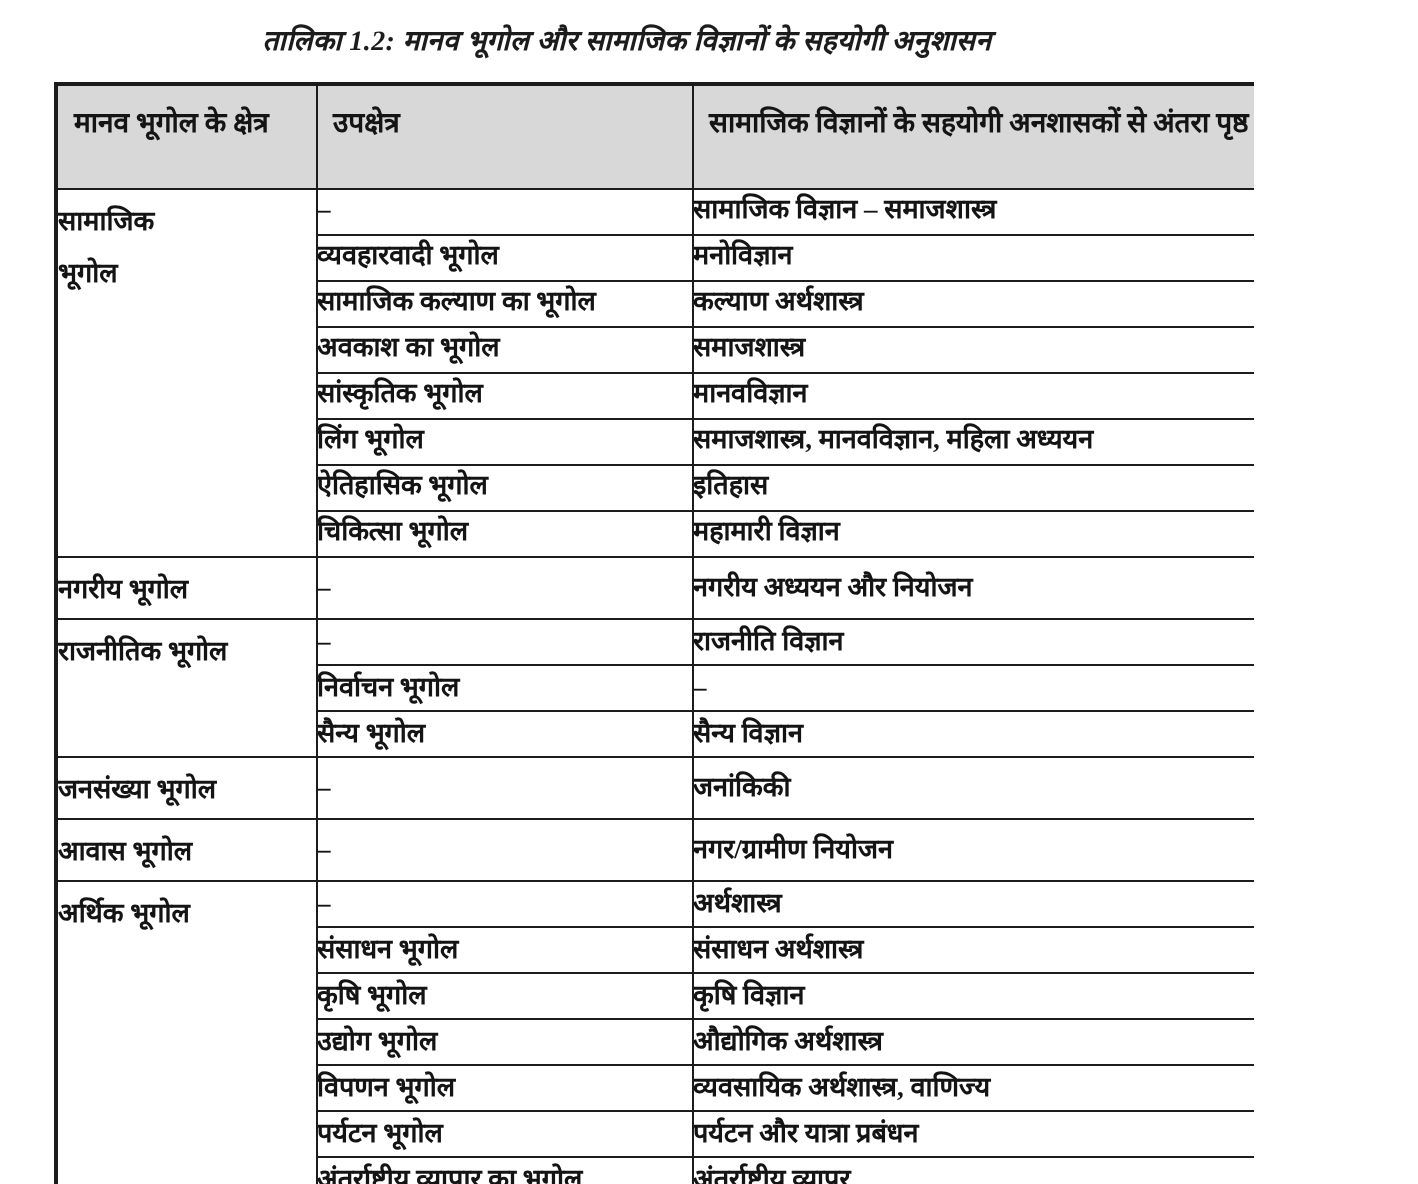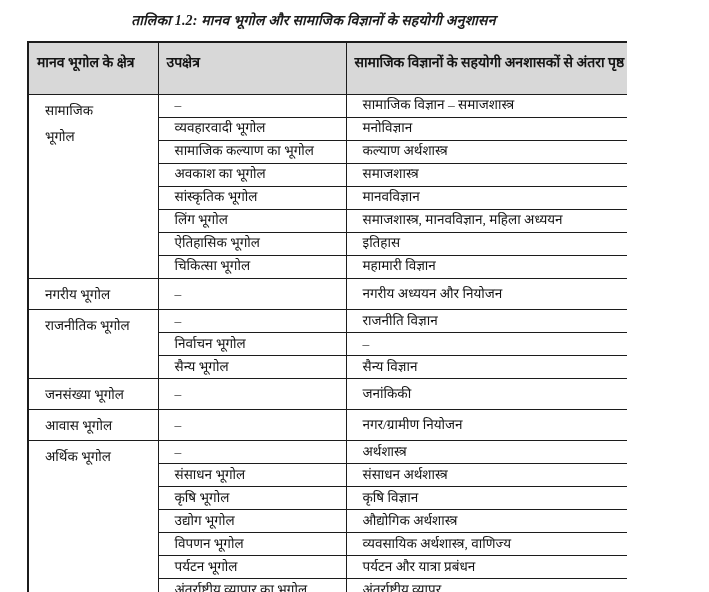--- a/index.html
+++ b/index.html
@@ -53,22 +53,22 @@
     font-size: 14px;
     font-weight: bold;
     padding: 8px 8px 18px 8px;
     height: 50px;
     line-height: 1.75;
     white-space: normal;
   }
   .doc-table tbody td {
     height: 23px;
     font-size: 13.5px;
-    font-weight: normal;
-    padding: 1px 16px;
+    font-weight: bold;
+    padding: 1px 0;
     vertical-align: middle;
     line-height: 1.2;
   }
   .doc-table tbody td.col-field {
     vertical-align: top;
     padding-top: 3px;
     line-height: 1.95;
     white-space: normal;
   }
   .wrap-narrow {

